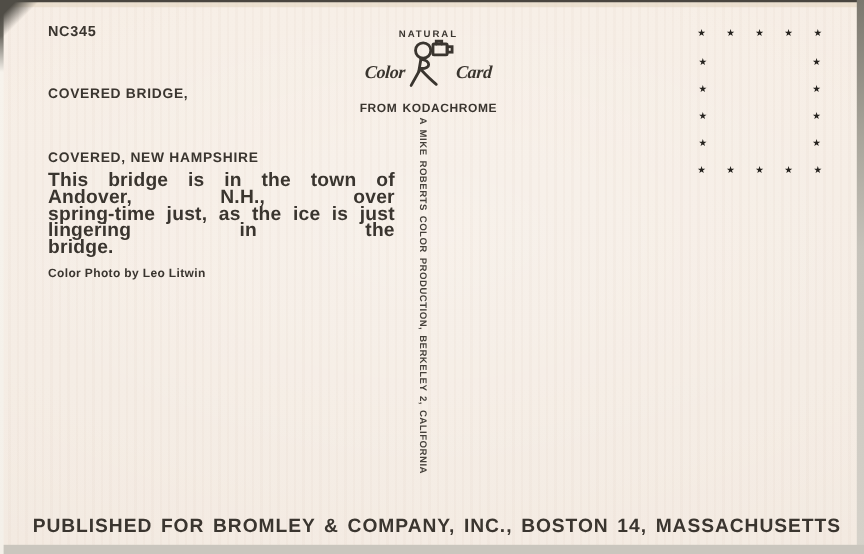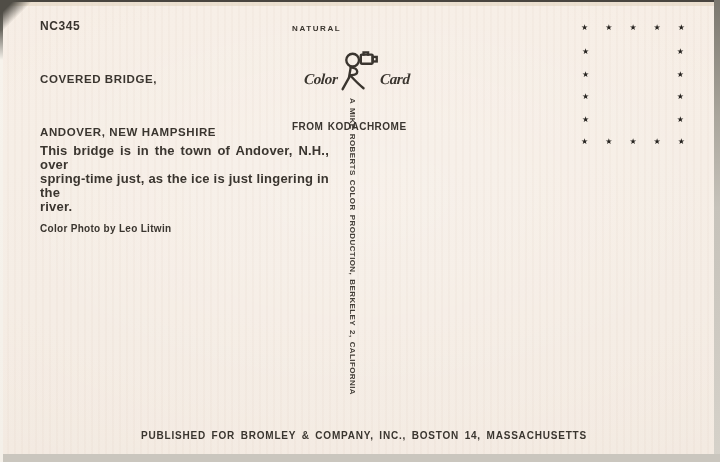--- a/index.html
+++ b/index.html
@@ -21,27 +21,27 @@
   .edge-bottom{position:absolute;bottom:0;left:0;width:100%;height:8px;background:#cac6be;z-index:6;}
   .edge-left{position:absolute;top:0;left:0;width:3px;height:100%;z-index:6;
         background:linear-gradient(to bottom,#6d6a62 0 30px,#f7f3ec 60px,#f4f0e9);}
   .corner-tl{position:absolute;top:0;left:0;width:38px;height:38px;z-index:7;
         background:linear-gradient(135deg,#504d46 0px,#504d46 10px,rgba(80,77,70,0) 24px);}
   
   .info{position:absolute;left:40px;top:19px;width:289px;}
   .catalog{font-size:12px;font-weight:700;letter-spacing:0.6px;margin-bottom:5px;}
   .title-line{font-size:11.5px;font-weight:700;letter-spacing:0.6px;line-height:12.5px;margin-top:40px;}
   .desc{margin-top:6px;width:289px;}
-  .desc-line{font-size:13px;font-weight:700;letter-spacing:0.2px;line-height:14px;
+  .desc-line{font-size:16px;font-weight:700;letter-spacing:0.2px;line-height:14px;
              text-align:justify;text-align-last:justify;}
   .desc-line.last{text-align-last:left;}
   .credit{margin-top:9px;font-size:10px;font-weight:700;letter-spacing:0.3px;}
   
   .logo{position:absolute;left:292px;top:24px;width:130px;display:flex;
-        flex-direction:column;gap:18px;}
+        flex-direction:column;align-items:center;}
   .logo-natural{font-size:8px;font-weight:700;letter-spacing:1.6px;}
   .logo-row{display:flex;align-items:center;justify-content:center;margin-top:2px;height:40px;}
   .script{font-family:"Liberation Serif",serif;font-style:italic;font-weight:700;
           font-size:15px;letter-spacing:-0.3px;transform:skewX(-4deg);margin-top:12px;}
   .mascot{margin:0 1px;}
   .logo-kodachrome{font-size:10px;font-weight:700;letter-spacing:0.5px;word-spacing:1px;
           margin-top:10px;white-space:nowrap;}
   
   .spine{position:absolute;left:357px;top:98px;transform:rotate(90deg);
          transform-origin:top left;white-space:nowrap;font-size:8px;font-weight:700;
@@ -50,38 +50,38 @@
   .stamp{position:absolute;left:581px;top:24px;width:104px;height:122px;
          color:#26231f;font-size:8px;line-height:8px;}
   .stars-row{position:absolute;left:0;right:0;display:flex;justify-content:space-between;}
   .stars-row.top{top:0;} .stars-row.bottom{bottom:0;}
   .stars-col{position:absolute;top:24px;bottom:22px;display:flex;flex-direction:column;
              justify-content:space-between;}
   .stars-col.left{left:1px;} .stars-col.right{right:1px;}
   .star{display:block;}
   
   .publisher{position:absolute;left:0;right:8px;top:430px;text-align:center;
-         font-size:10px;font-weight:700;letter-spacing:0.8px;word-spacing:2px;
+         font-size:16px;font-weight:700;letter-spacing:0.8px;word-spacing:2px;
          white-space:nowrap;padding-left:16px;}
 </style>
 </head>
 <body>
 
 <div class="stage">
   <div class="card">
     <div class="texture"></div>
 
     <div class="info">
       <div class="catalog">NC345</div>
       <div class="title-line">COVERED BRIDGE,</div>
-      <div class="title-line">ANDOVER, NEW HAMPSHIRE</div>
+      <div class="title-line">COVERED, NEW HAMPSHIRE</div>
       <div class="desc">
         <div class="desc-line">This bridge is in the town of Andover, N.H., over</div>
         <div class="desc-line">spring-time just, as the ice is just lingering in the</div>
-        <div class="desc-line last">river.</div>
+        <div class="desc-line last">bridge.</div>
       </div>
       <div class="credit">Color Photo by Leo Litwin</div>
     </div>
 
     <div class="logo">
       <div class="logo-natural">NATURAL</div>
       <div class="logo-row">
         <span class="script">Color</span>
         <span class="mascot">
           <svg width="40" height="42" viewBox="0 0 44 46" fill="none">

